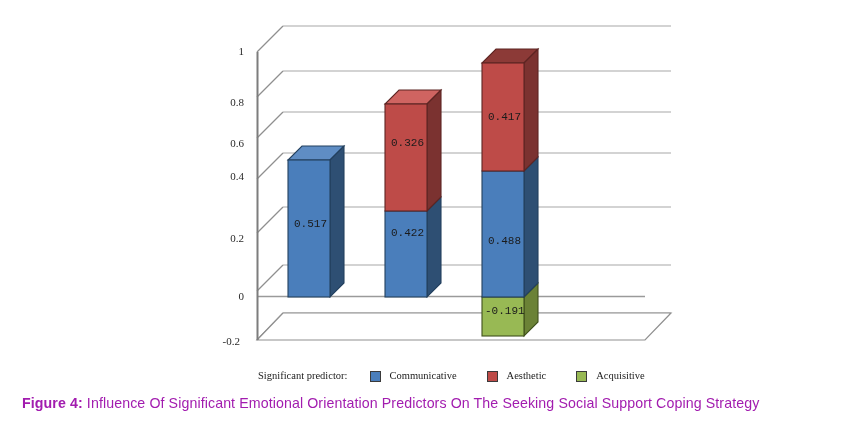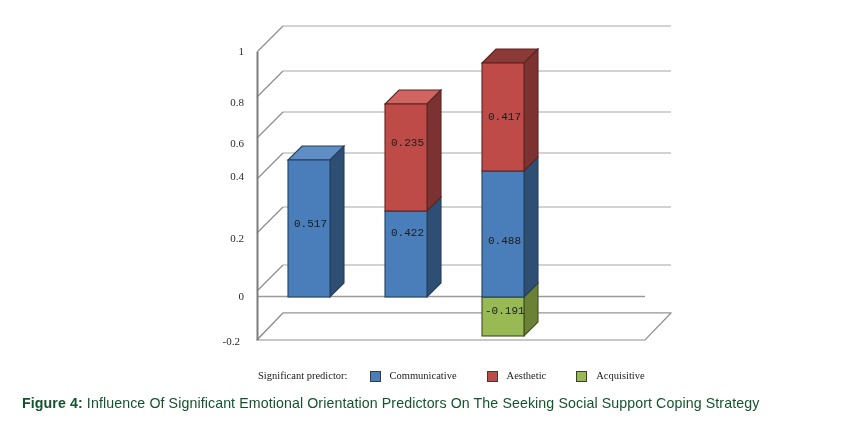--- a/index.html
+++ b/index.html
@@ -102,21 +102,21 @@
   }
 
   
   #caption {
     position: absolute;
     left: 22px;
     top: 394px;
     width: 830px;
     font-family: "Liberation Sans", sans-serif;
     font-size: 14.2px;
-    color: #14532d;
+    color: #a21caf;
     line-height: 18px;
     letter-spacing: 0.1px;
     white-space: nowrap;
   }
   #caption .cap-label {
     font-weight: bold;
   }
 </style>
 </head>
 <body>
@@ -203,21 +203,21 @@
             <rect x="482" y="63" width="42" height="108" fill="#be4b48" stroke="#5d2523" stroke-width="1.1"></rect>
           </g>
         </g>
 
       </svg>
     </div>
 
     <div class="bar-label" style="left:294px; top:219px;">0.517</div>
 
     <div class="bar-label" style="left:391px; top:228px;">0.422</div>
-    <div class="bar-label" style="left:391px; top:138px;">0.235</div>
+    <div class="bar-label" style="left:391px; top:138px;">0.326</div>
 
     <div class="bar-label" style="left:488px; top:236px;">0.488</div>
     <div class="bar-label" style="left:488px; top:112px;">0.417</div>
     <div class="bar-label" style="left:485px; top:306px;">-0.191</div>
 
     <div id="legend">
       <span class="legend-title">Significant predictor:</span>
 
       <span class="legend-entry">
         <span class="swatch" style="background:#4a7ebb;"></span>

